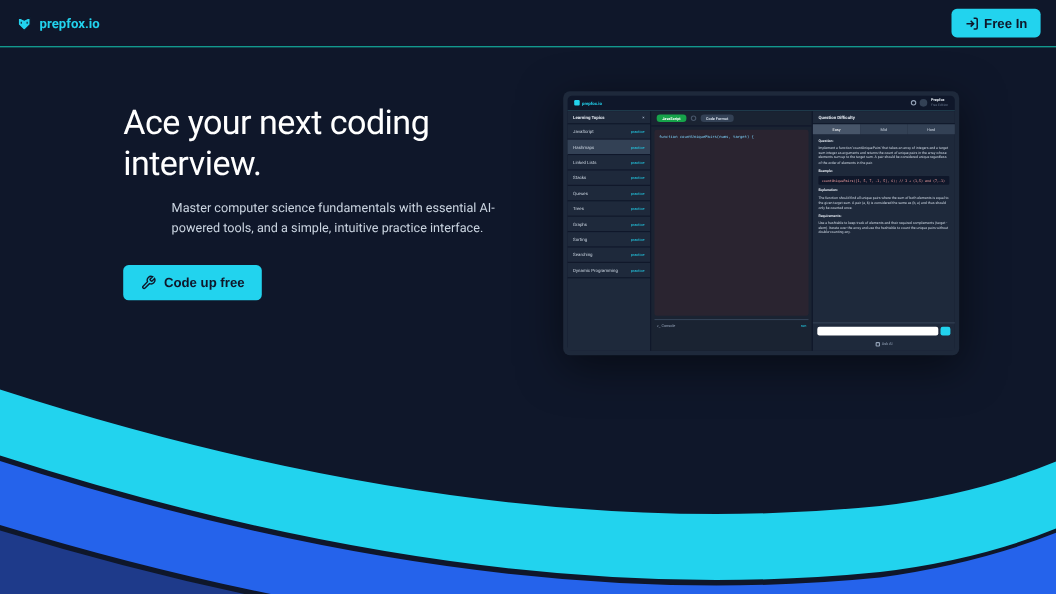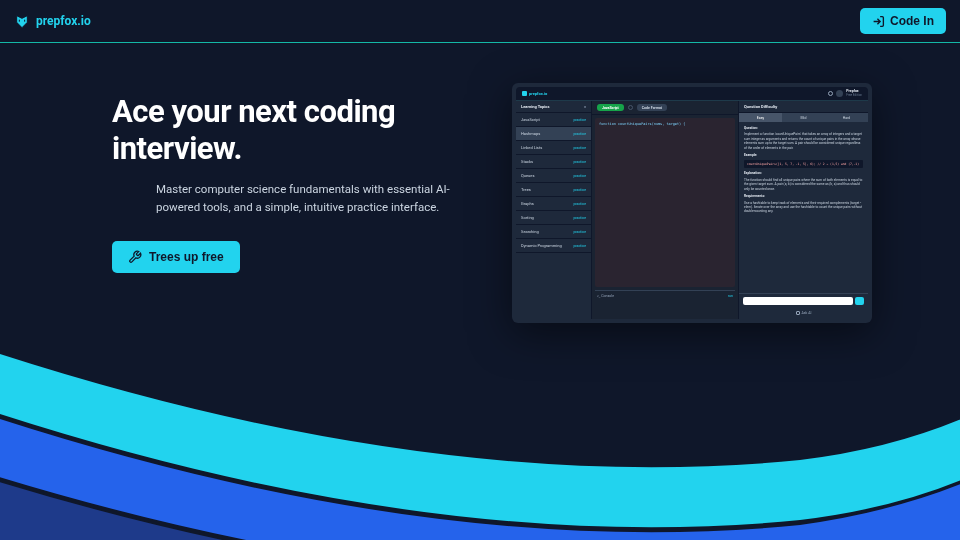--- a/index.html
+++ b/index.html
@@ -58,21 +58,21 @@
   gap: 50px;
   position: relative;
   z-index: 2;
 }
 .hero-left {
   width: 350px;
   padding-top: 10px;
 }
 .hero-title {
   font-size: 31px;
-  font-weight: 700;
+  font-weight: 400;
   line-height: 1.2;
   margin-bottom: 14px;
   letter-spacing: -0.5px;
 }
 .hero-sub {
   font-size: 11.5px;
   color: #cbd5e1;
   line-height: 1.55;
   margin-bottom: 24px;
   margin-left: 44px;
@@ -287,33 +287,33 @@
       <svg viewBox="0 0 24 24" fill="#22d3ee">
           <path d="M4 4 L12 8 L20 4 L20 14 L12 22 L4 14 Z M8 10 L8 13 M16 10 L16 13" stroke="#0f172a" stroke-width="1.5"></path>
         </svg>
     </span>
     <span class="brand-text">prepfox.io</span>
   </div>
   <button class="signin-btn">
     <svg viewBox="0 0 24 24" fill="none" stroke="#0f172a" stroke-width="2.5">
       <path d="M15 3h4a2 2 0 0 1 2 2v14a2 2 0 0 1-2 2h-4M10 17l5-5-5-5M15 12H3"></path>
     </svg>
-    <span>Code In</span>
+    <span>Free In</span>
   </button>
 </div>
 
 <div class="main">
   <div class="hero-left">
     <h1 class="hero-title">Ace your next coding interview.</h1>
     <p class="hero-sub">Master computer science fundamentals with essential AI-powered tools, and a simple, intuitive practice interface.</p>
     <button class="cta-btn">
       <svg viewBox="0 0 24 24" fill="none" stroke="#0f172a" stroke-width="2.2">
         <path d="M14.7 6.3a1 1 0 0 0 0 1.4l1.6 1.6a1 1 0 0 0 1.4 0l3.77-3.77a6 6 0 0 1-7.94 7.94l-6.91 6.91a2.12 2.12 0 0 1-3-3l6.91-6.91a6 6 0 0 1 7.94-7.94l-3.76 3.76z"></path>
       </svg>
-      <span>Trees up free</span>
+      <span>Code up free</span>
     </button>
   </div>
 
   <div class="preview">
     <div class="preview-inner">
       <div class="pv-header">
         <div class="pv-brand">
           <div class="pv-brand-icon"></div>
           <span>prepfox.io</span>
         </div>

